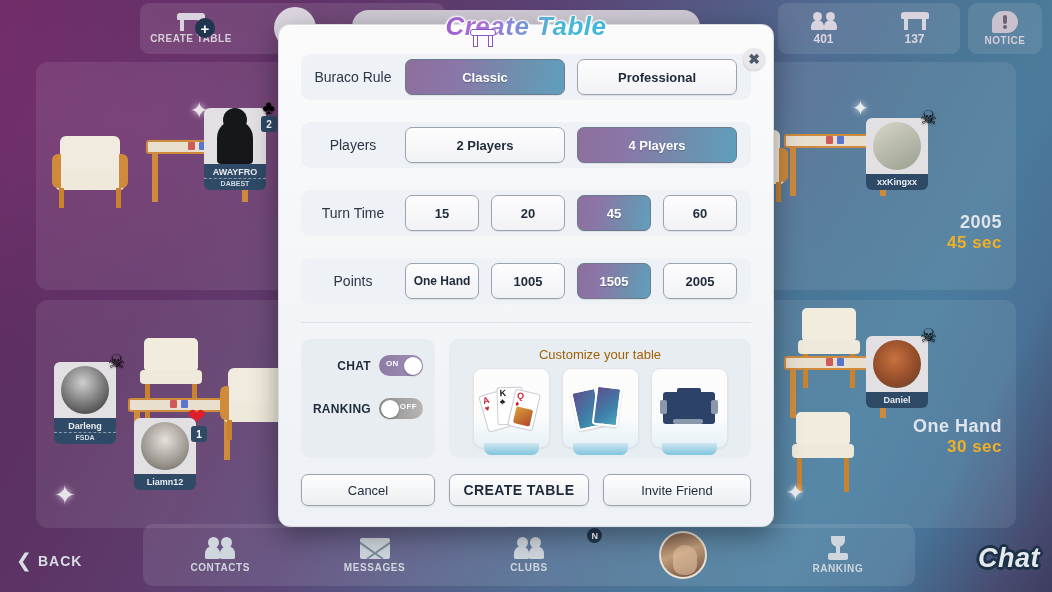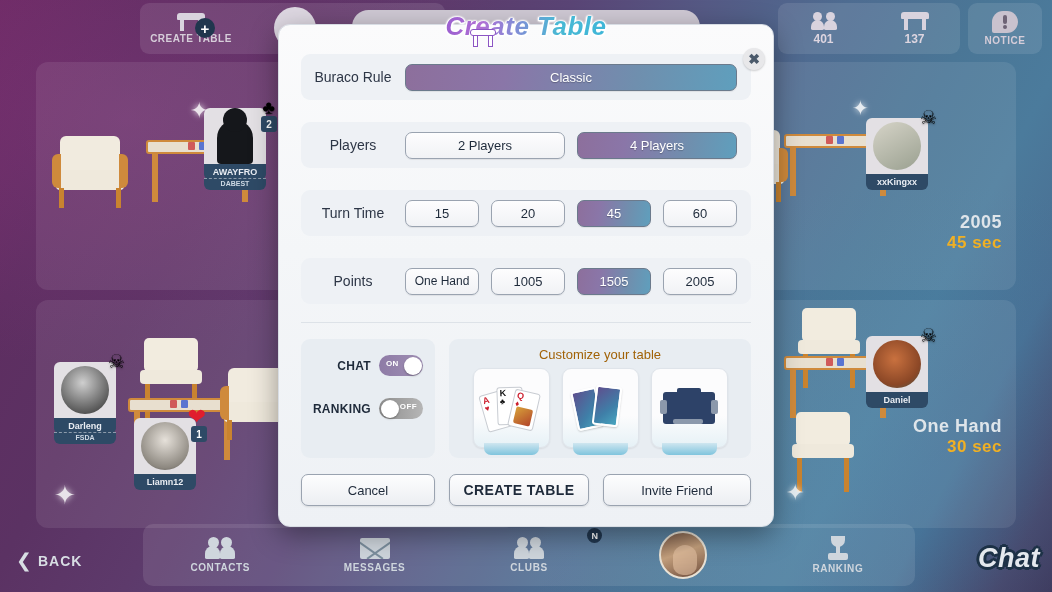--- a/index.html
+++ b/index.html
@@ -253,23 +253,23 @@
     display:flex; align-items:center;
   }
   .row + .row{ margin-top:22px; }
   .row.first{ margin-top:29px; }
   .row .rlabel{
     width:104px; text-align:center; font-size:14px; color:#2d3646;
     font-weight:normal; flex:none;
   }
   .opts{ display:flex; gap:12px; flex:1; padding-right:14px;}
   .opt{
-    flex:1; height:27px; border-radius:7px;
+    flex:1; height:36px; border-radius:7px;
     display:flex;align-items:center;justify-content:center;
-    font-size:13px; font-weight:normal; color:#1e2a3a;
+    font-size:13px; font-weight:bold; color:#1e2a3a;
     background:linear-gradient(180deg,#fdfdfe,#f1f2f5);
     border:1px solid #9aa3b0; cursor:pointer;
     box-shadow:0 1px 1px rgba(0,0,0,.07);
   }
   .opt.sel{
     background:linear-gradient(100deg,#8d6f9c 0%,#8a76a8 30%,#6f8fae 70%,#5f9fbd 100%);
     color:#fff; border:1px solid #6b7a8c;
     text-shadow:0 1px 1px rgba(0,0,0,.25);
   }
   .opt.small{ font-size:12px; }
@@ -583,20 +583,21 @@
         <div class="a"></div>
         <div class="b"></div>
     </div>
 
     <div class="closebtn">✖</div>
 
     <div class="row first">
       <div class="rlabel">Buraco Rule</div>
       <div class="opts">
         <div class="opt sel">Classic</div>
+        <div class="opt">Professional</div>
       </div>
     </div>
 
     <div class="row">
       <div class="rlabel">Players</div>
       <div class="opts">
         <div class="opt">2 Players</div>
         <div class="opt sel">4 Players</div>
       </div>
     </div>

